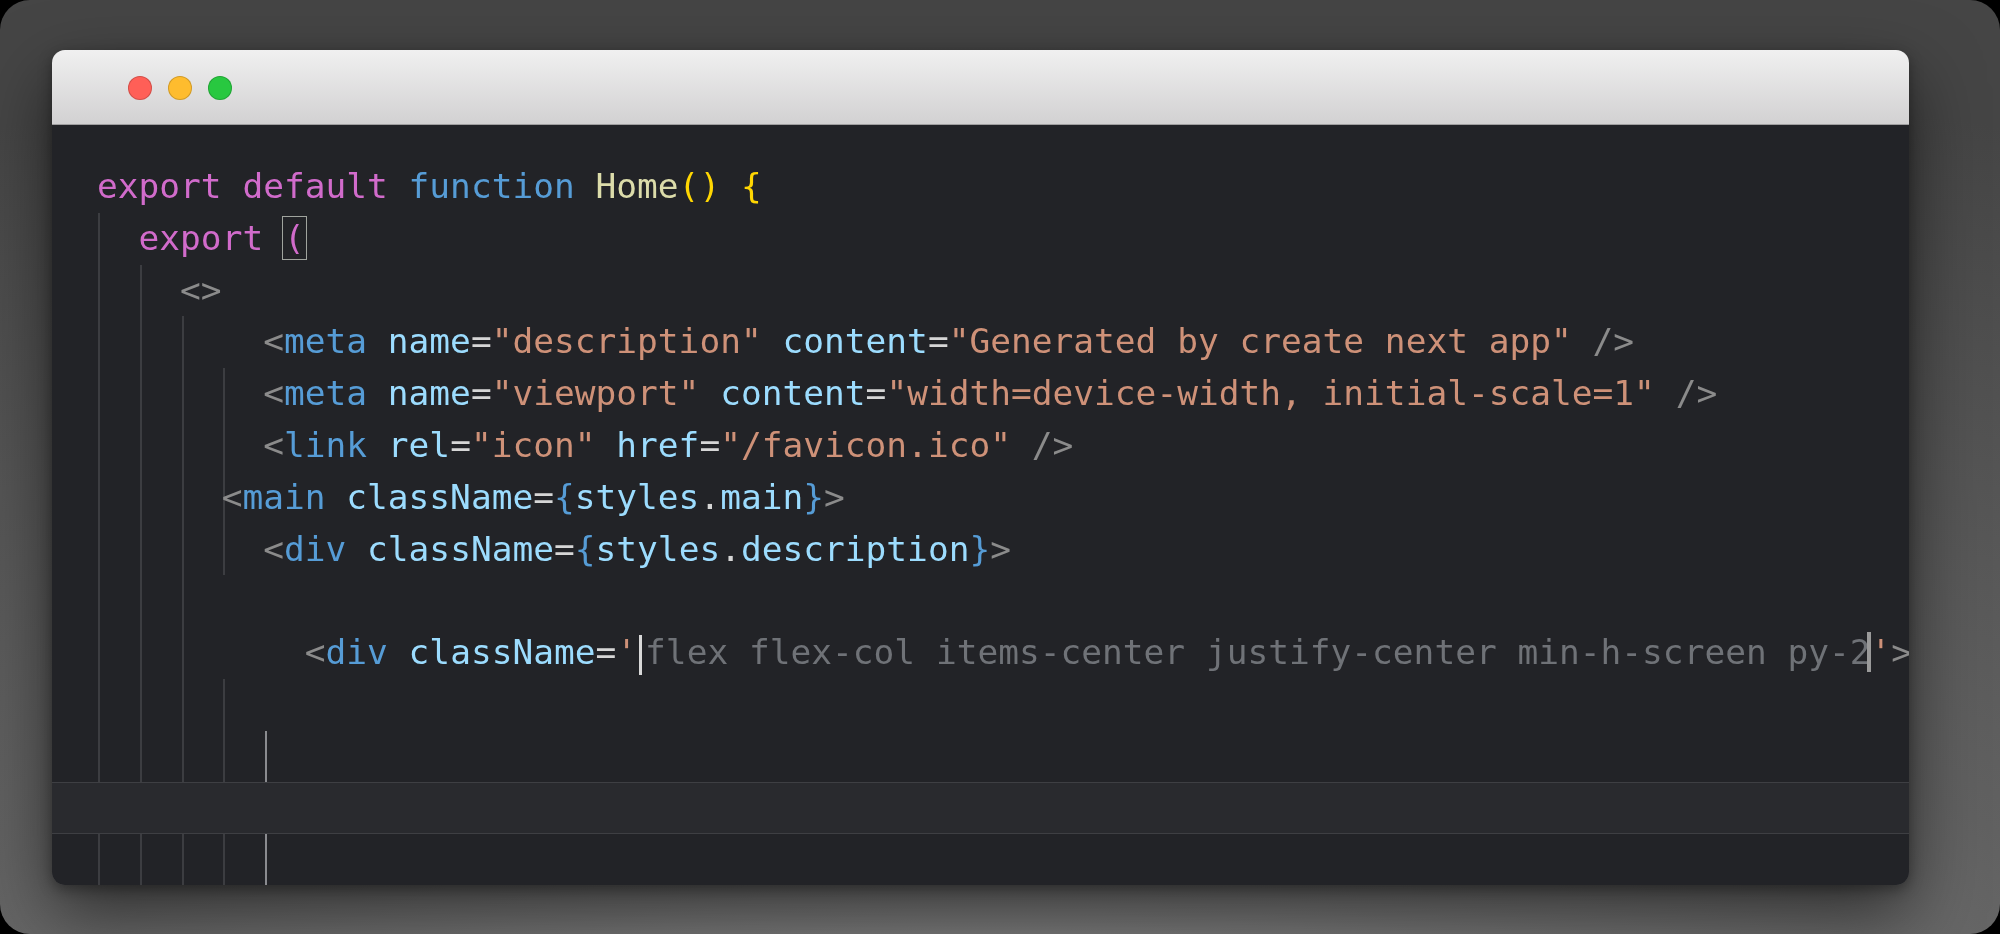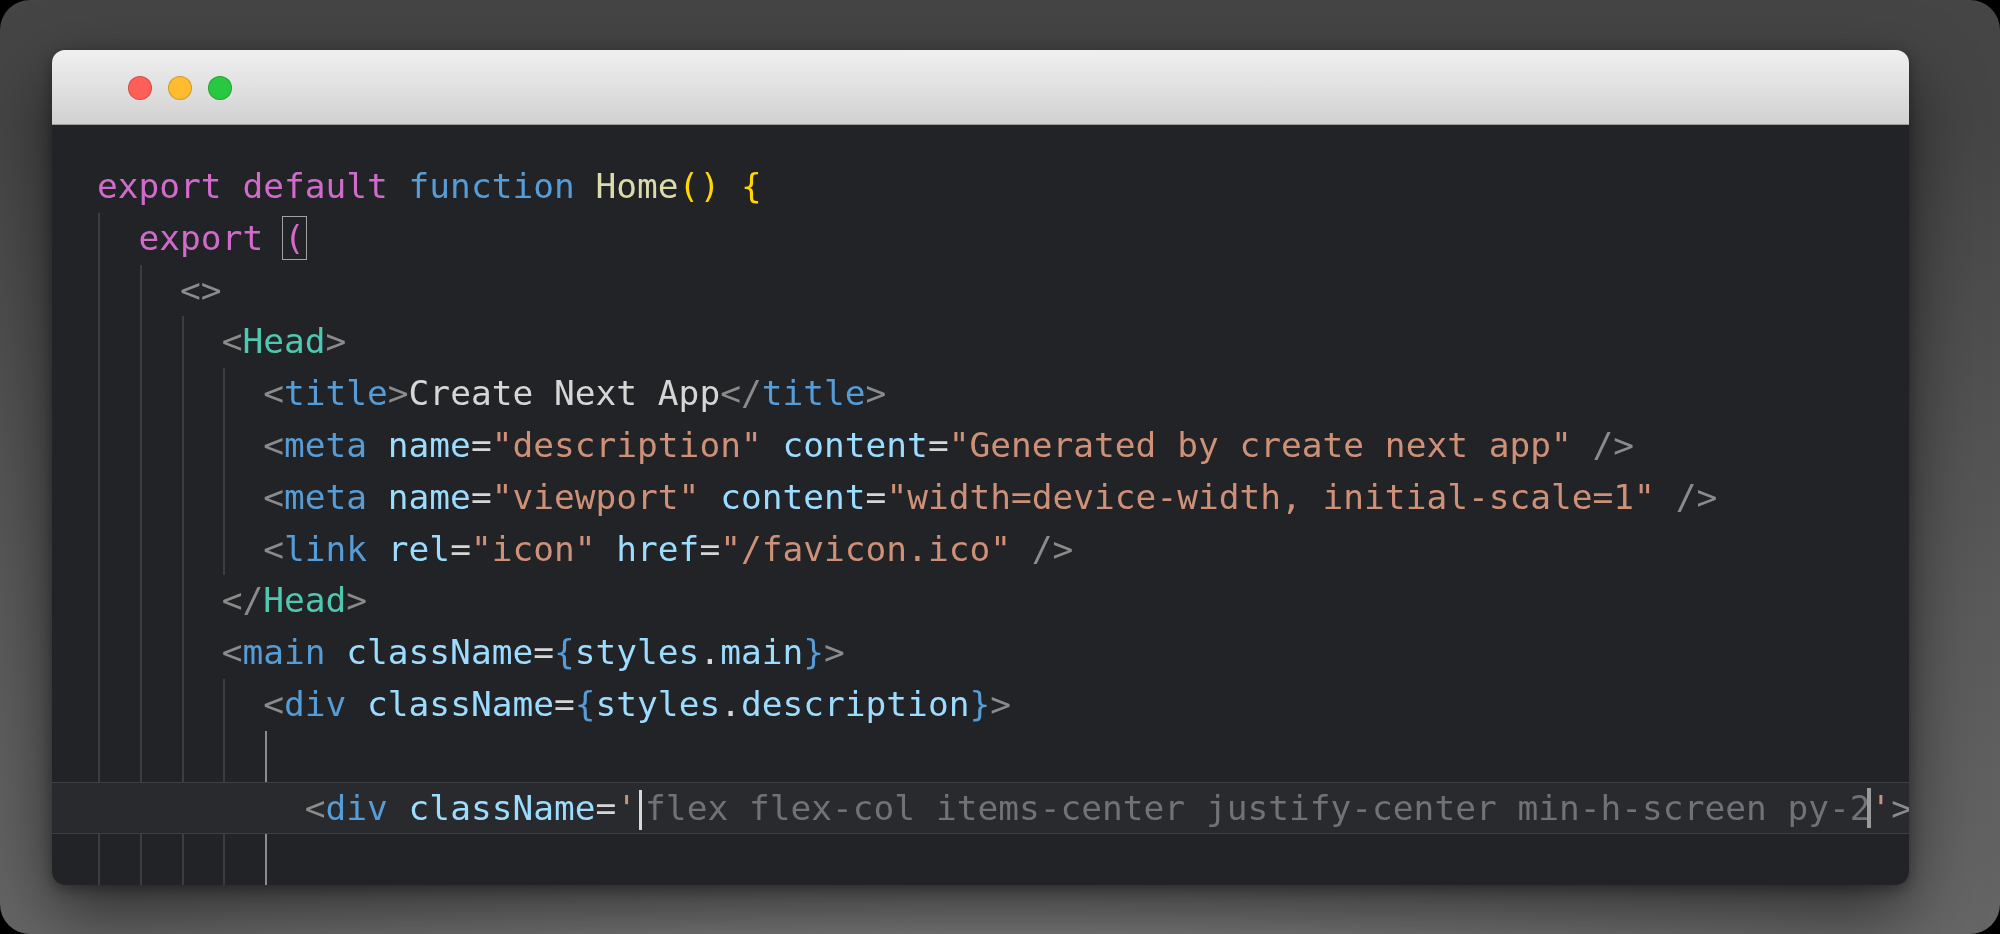--- a/index.html
+++ b/index.html
@@ -93,26 +93,23 @@
       <div class="guide" style="left:171px;  top:243px; height:207px;"></div>
       <div class="guide" style="left:171px;  top:554px; height:206px;"></div>
       <div class="guide active" style="left:212.5px;top:606px; height:154px;"></div>
 
       <div class="current-line-box"></div>
 
       <div class="code">
           <div class="code-line"><span class="tk-kw">export </span><span class="tk-kw">default </span><span class="tk-blue">function </span><span class="tk-fname">Home</span><span class="tk-gold">()</span><span class="tk-gold"> {</span></div>
           <div class="code-line"><span class="tk-text">  </span><span class="tk-kw">export </span><span class="tk-kw boxed">(</span></div>
           <div class="code-line"><span class="tk-text">    </span><span class="tk-punc">&lt;&gt;</span></div>
-          <div class="code-line"><span class="tk-text">      </span><span class="tk-punc">&lt;</span><span class="tk-comp">Head</span><span class="tk-punc">&gt;</span></div>
-          <div class="code-line"><span class="tk-text">        </span><span class="tk-punc">&lt;</span><span class="tk-blue">title</span><span class="tk-punc">&gt;</span><span class="tk-text">Create Next App</span><span class="tk-punc">&lt;/</span><span class="tk-blue">title</span><span class="tk-punc">&gt;</span></div>
           <div class="code-line"><span class="tk-text">        </span><span class="tk-punc">&lt;</span><span class="tk-blue">meta </span><span class="tk-attr">name</span><span class="tk-text">=</span><span class="tk-str">"description"</span><span class="tk-text"> </span><span class="tk-attr">content</span><span class="tk-text">=</span><span class="tk-str">"Generated by create next app"</span><span class="tk-punc"> /&gt;</span></div>
           <div class="code-line"><span class="tk-text">        </span><span class="tk-punc">&lt;</span><span class="tk-blue">meta </span><span class="tk-attr">name</span><span class="tk-text">=</span><span class="tk-str">"viewport"</span><span class="tk-text"> </span><span class="tk-attr">content</span><span class="tk-text">=</span><span class="tk-str">"width=device-width, initial-scale=1"</span><span class="tk-punc"> /&gt;</span></div>
           <div class="code-line"><span class="tk-text">        </span><span class="tk-punc">&lt;</span><span class="tk-blue">link </span><span class="tk-attr">rel</span><span class="tk-text">=</span><span class="tk-str">"icon"</span><span class="tk-text"> </span><span class="tk-attr">href</span><span class="tk-text">=</span><span class="tk-str">"/favicon.ico"</span><span class="tk-punc"> /&gt;</span></div>
-          <div class="code-line"><span class="tk-text">      </span><span class="tk-punc">&lt;/</span><span class="tk-comp">Head</span><span class="tk-punc">&gt;</span></div>
           <div class="code-line"><span class="tk-text">      </span><span class="tk-punc">&lt;</span><span class="tk-blue">main </span><span class="tk-attr">className</span><span class="tk-text">=</span><span class="tk-blue">{</span><span class="tk-attr">styles</span><span class="tk-text">.</span><span class="tk-attr">main</span><span class="tk-blue">}</span><span class="tk-punc">&gt;</span></div>
           <div class="code-line"><span class="tk-text">        </span><span class="tk-punc">&lt;</span><span class="tk-blue">div </span><span class="tk-attr">className</span><span class="tk-text">=</span><span class="tk-blue">{</span><span class="tk-attr">styles</span><span class="tk-text">.</span><span class="tk-attr">description</span><span class="tk-blue">}</span><span class="tk-punc">&gt;</span></div>
           <div class="code-line"></div>
           <div class="code-line"><span class="tk-text">          </span><span class="tk-punc">&lt;</span><span class="tk-blue">div </span><span class="tk-attr">className</span><span class="tk-text">=</span><span class="tk-str">'</span><span class="cursor"></span><span class="tk-ghost">flex flex-col items-center justify-center min-h-screen py-2</span><span class="tk-str barL">'</span><span class="tk-punc barR">&gt;</span></div>
           <div class="code-line"></div>
         </div>
     </div>
 
   </div>
 </div>

